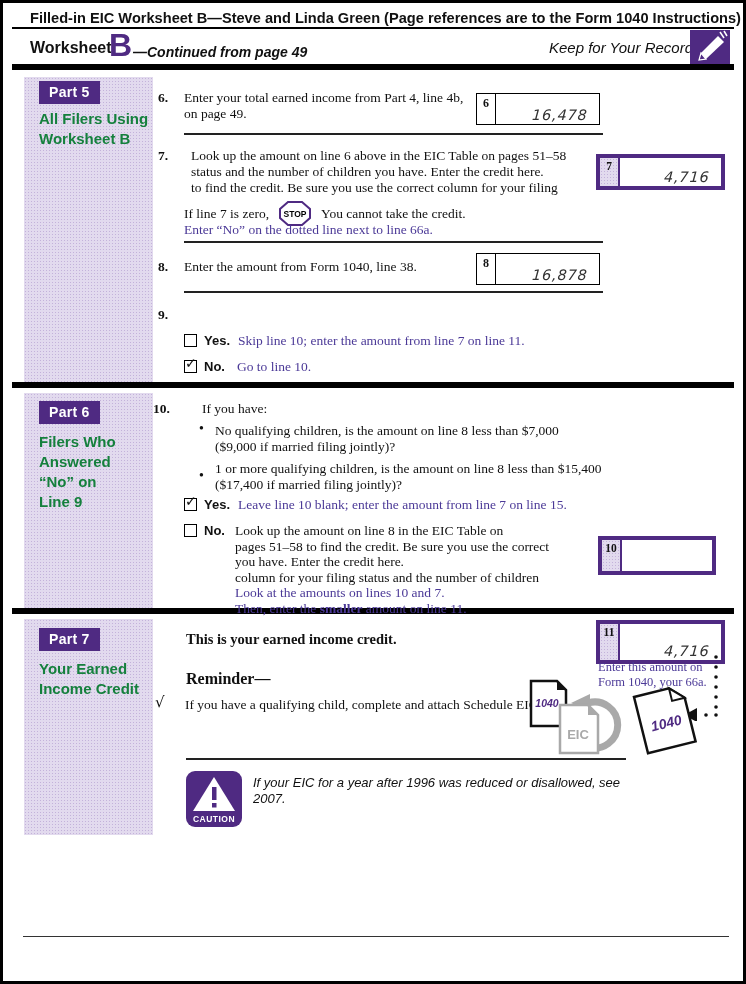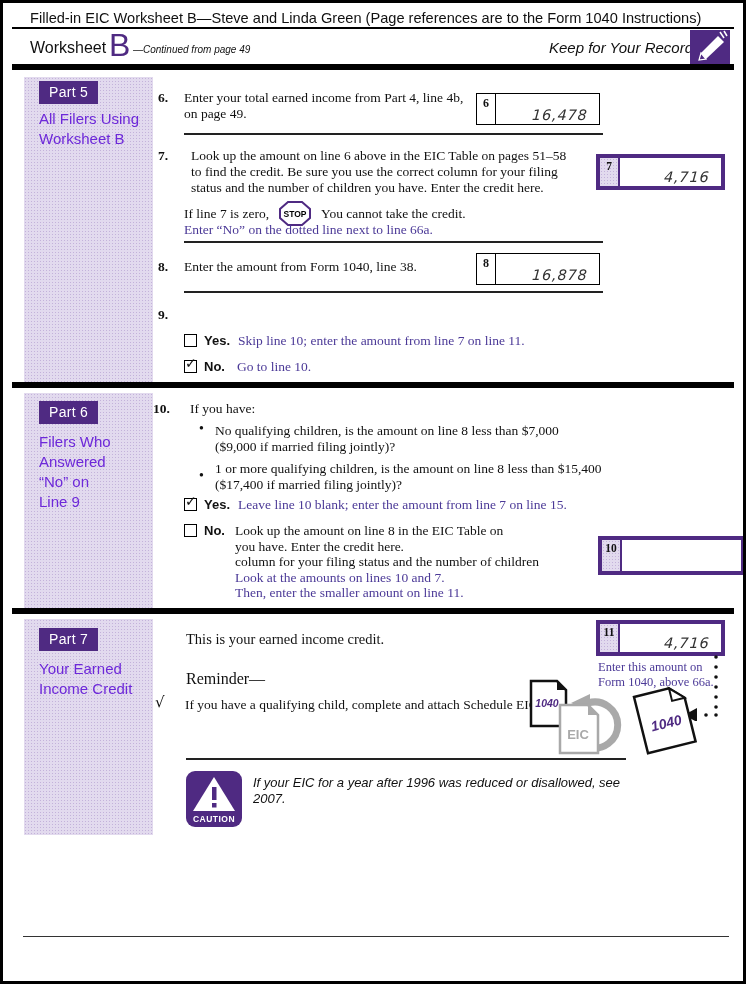--- a/index.html
+++ b/index.html
@@ -9,45 +9,45 @@
   }
   *{margin:0;padding:0;box-sizing:border-box;}
   body{background:#888;font-family:"Liberation Serif",serif;}
   .page{
     position:relative;width:746px;height:984px;margin:0 auto;
     background:#fff;border:3px solid #000;overflow:hidden;color:#111;
   }
   .abs{position:absolute;}
   .sans{font-family:"Liberation Sans",sans-serif;}
   .serif{font-family:Liberation Sans, sans-serif;}
-  .b{font-weight:normal;}
+  .b{font-weight:bold;}
   .i{font-style:italic;}
   .nw{white-space:nowrap;}
   .ptext{color:var(--link);}
   
   .hdr-title{left:27px;top:7px;font-size:14.6px;}
   .hdr-rule{left:9px;width:722px;top:24px;height:2px;background:#000;}
   .ws-word{left:27px;top:36px;font-size:16px;}
   .ws-letter{left:106px;top:24px;font-size:32px;color:var(--purple);}
-  .ws-cont{left:130px;top:41px;font-size:10px;}
+  .ws-cont{left:130px;top:41px;font-size:14px;}
   .keep{left:546px;top:36px;font-size:15px;}
   .pencil{left:687px;top:27px;}
   .bar{left:9px;width:722px;height:6px;background:#000;}
   
   .sidebar{
     left:21px;width:129px;
     background-color:var(--lavender);
     background-image:radial-gradient(#c3b2da 0.9px, transparent 0.9px);
     background-size:3px 3px;
   }
   .part-tag{
     left:36px;background:var(--purple);color:#fff;
     font-size:14px;padding:3px 10px 4px 10px;letter-spacing:0.3px;
   }
-  .part-head{left:36px;font-size:15px;line-height:20px;color:#6d28d9;}
+  .part-head{left:36px;font-size:15px;line-height:20px;color:#15803d;}
   
   .lnum{font-size:13.5px;font-weight:bold;}
   .tline{font-size:13.5px;line-height:16px;}
   .sep{height:1.5px;background:#222;}
   
   .bbox{border:1.5px solid #000;display:flex;background:#fff;}
   .bbox .cell{width:19px;border-right:1.5px solid #000;font-weight:bold;font-size:12px;
     display:flex;justify-content:center;padding-top:2px;}
   .pbox{border:4px solid var(--purple);display:flex;background:#fff;}
   .pbox .cell{width:20px;border-right:2px solid var(--purple);
@@ -130,22 +130,22 @@
     <div class="cell">6</div>
     <div class="val">
         <span class="hand">16,478</span>
       </div>
   </div>
   <div class="abs sep" style="left:181px;top:130px;width:419px"></div>
 
   <div class="abs lnum" style="left:155px;top:145px">7.</div>
   <div class="abs tline" style="left:188px;top:145px">
     <div class="nw">Look up the amount on line 6 above in the EIC Table on pages 51–58</div>
+    <div class="nw">status and the number of children you have. Enter the credit here.</div>
     <div class="nw">to find the credit. Be sure you use the correct column for your filing</div>
-    <div class="nw">status and the number of children you have. Enter the credit here.</div>
   </div>
   <div class="abs pbox" style="left:593px;top:151px;width:129px;height:36px">
     <div class="cell">7</div>
     <div class="val">
         <span class="hand">4,716</span>
       </div>
   </div>
   <div class="abs stoprow" style="left:181px;top:197px">
     <span class="nw">If line 7 is zero,</span>
     <svg width="36" height="27" viewBox="0 0 36 27">
@@ -177,21 +177,21 @@
   </div>
   <div class="abs cbrow" style="left:181px;top:356px">
     <span class="cb">
         <span class="mark">✓</span>
       </span>
     <span class="cbl">No.</span>
     <span class="ptext nw" style="margin-left:4px">Go to line 10.</span>
   </div>
 
   <div class="abs lnum" style="left:150px;top:398px">10.</div>
-  <div class="abs tline nw" style="left:187px;top:398px">If you have:</div>
+  <div class="abs tline nw" style="left:199px;top:398px">If you have:</div>
 
   <div class="abs bullet" style="left:196px;top:420px">●</div>
   <div class="abs tline" style="left:212px;top:420px">
     <div class="nw">No qualifying children, is the amount on line 8 less than $7,000</div>
     <div class="nw">($9,000 if married filing jointly)?</div>
   </div>
   <div class="abs bullet" style="left:196px;top:458px">●</div>
   <div class="abs tline" style="left:212px;top:458px">
     <div class="nw">1 or more qualifying children, is the amount on line 8 less than $15,400</div>
     <div class="nw">($17,400 if married filing jointly)?</div>
@@ -205,44 +205,45 @@
     <span class="ptext nw">Leave line 10 blank; enter the amount from line 7 on line 15.</span>
   </div>
 
   <div class="abs cbrow" style="left:181px;top:520px">
     <span class="cb">
         <span class="mark"></span>
       </span>
     <span class="cbl">No.</span>
     <div style="font-size:13.5px;line-height:15.5px;margin-left:2px">
       <div class="nw">Look up the amount on line 8 in the EIC Table on</div>
+      <div class="nw">pages 51–58 to find the credit. Be sure you use the correct</div>
       <div class="nw">you have. Enter the credit here.</div>
       <div class="nw">column for your filing status and the number of children</div>
       <div class="nw ptext">Look at the amounts on lines 10 and 7.</div>
       <div class="nw ptext"><span>Then, enter the </span><span class="b">smaller</span><span> amount on line 11.</span></div>
     </div>
   </div>
 
-  <div class="abs pbox" style="left:595px;top:533px;width:147px;height:39px">
+  <div class="abs pbox" style="left:595px;top:533px;width:118px;height:39px">
     <div class="cell">10</div>
     <div class="val">
         <span class="hand"></span>
       </div>
   </div>
 
   <div class="abs stmt b nw" style="left:183px;top:628px">This is your earned income credit.</div>
-  <div class="abs pbox" style="left:593px;top:617px;width:129px;height:36px">
+  <div class="abs pbox" style="left:593px;top:617px;width:129px;height:44px">
     <div class="cell">11</div>
     <div class="val">
         <span class="hand">4,716</span>
       </div>
   </div>
   <div class="abs note-p ptext" style="left:595px;top:657px">
     <div class="nw">Enter this amount on</div>
-    <div class="nw">Form 1040, above 66a.</div>
+    <div class="nw">Form 1040, your 66a.</div>
   </div>
 
   <svg class="abs" style="left:676px;top:650px" width="52" height="68" viewBox="0 0 52 68">
     <g fill="#111">
       <circle cx="37" cy="4" r="1.8"></circle>
         <circle cx="37" cy="14" r="1.8"></circle>
         <circle cx="37" cy="24" r="1.8"></circle>
       <circle cx="37" cy="34" r="1.8"></circle>
         <circle cx="37" cy="44" r="1.8"></circle>
         <circle cx="37" cy="54" r="1.8"></circle>

